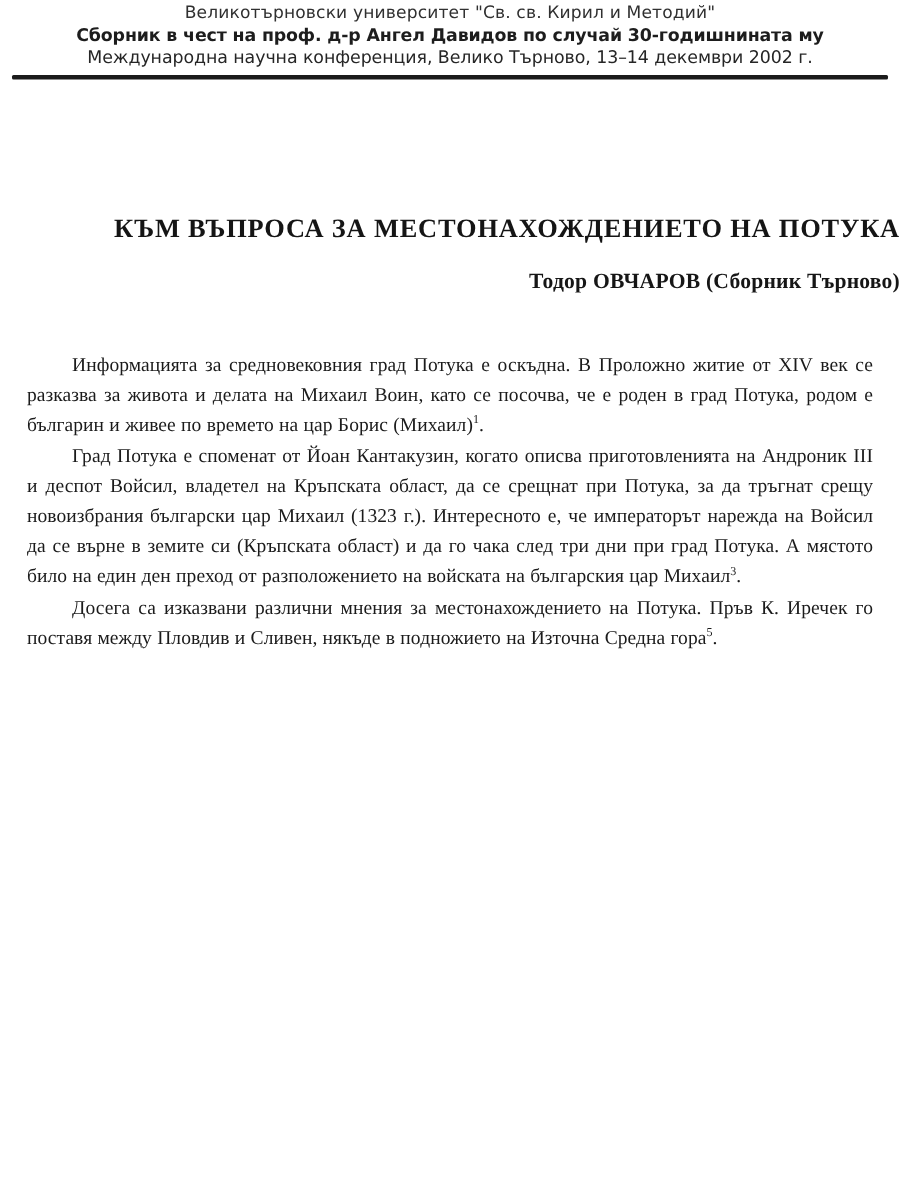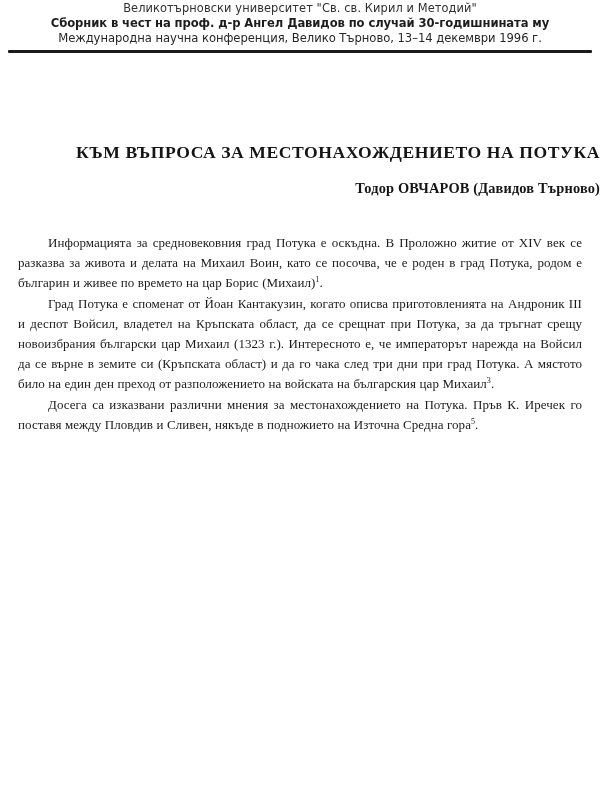--- a/index.html
+++ b/index.html
@@ -116,27 +116,27 @@
   }
 </style>
 </head>
 <body>
 
 <div class="page">
 
   <div class="masthead">
     <span class="masthead-line l1">Великотърновски университет "Св. св. Кирил и Методий"</span>
     <span class="masthead-line l2">Сборник в чест на проф. д-р Ангел Давидов по случай 30-годишнината му</span>
-    <span class="masthead-line l3">Международна научна конференция, Велико Търново, 13–14 декември 1996 г.</span>
+    <span class="masthead-line l3">Международна научна конференция, Велико Търново, 13–14 декември 2002 г.</span>
     <div class="rule"></div>
   </div>
 
   <div class="title-block">
     <div class="doc-title">КЪМ ВЪПРОСА ЗА МЕСТОНАХОЖДЕНИЕТО НА ПОТУКА</div>
-    <div class="doc-author">Тодор ОВЧАРОВ (Давидов Търново)</div>
+    <div class="doc-author">Тодор ОВЧАРОВ (Сборник Търново)</div>
   </div>
 
   <div class="body-copy">
     <p class="para">Информацията за средновековния град Потука е оскъдна. В Проложно житие от XIV век се разказва за живота и делата на Михаил Воин, като се посочва, че е роден в град Потука, родом е българин и живее по времето на цар Борис (Михаил)<sup>1</sup>.</p>
     <p class="para">Град Потука е споменат от Йоан Кантакузин, когато описва приготовленията на Андроник III и деспот Войсил, владетел на Кръпската област, да се срещнат при Потука, за да тръгнат срещу новоизбрания български цар Михаил (1323 г.). Интересното е, че императорът нарежда на Войсил да се върне в земите си (Кръпската област) и да го чака след три дни при град Потука. А мястото било на един ден преход от разположението на войската на българския цар Михаил<sup>3</sup>.</p>
     <p class="para">Досега са изказвани различни мнения за местонахождението на Потука. Пръв К. Иречек го поставя между Пловдив и Сливен, някъде в подножието на Източна Средна гора<sup>5</sup>.</p>
   </div>
 
 </div>
 

